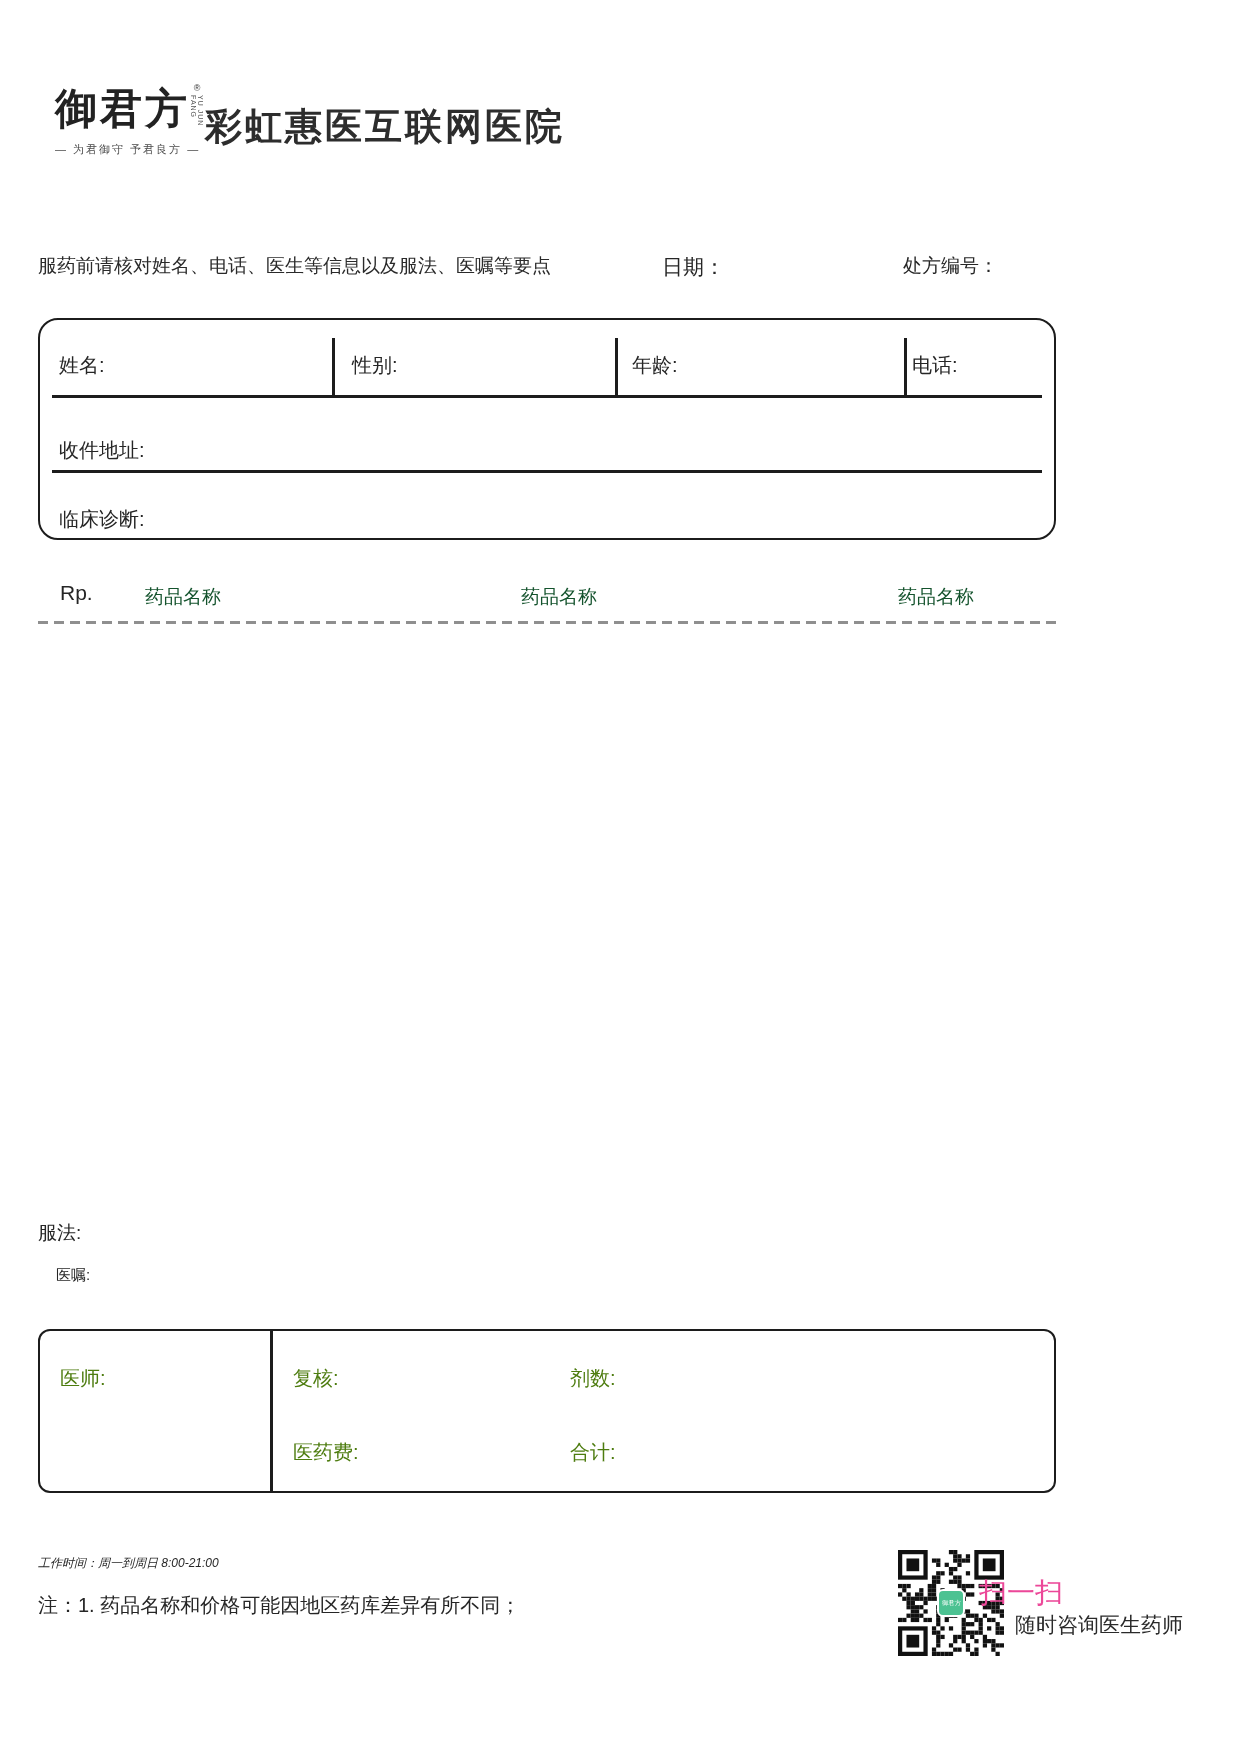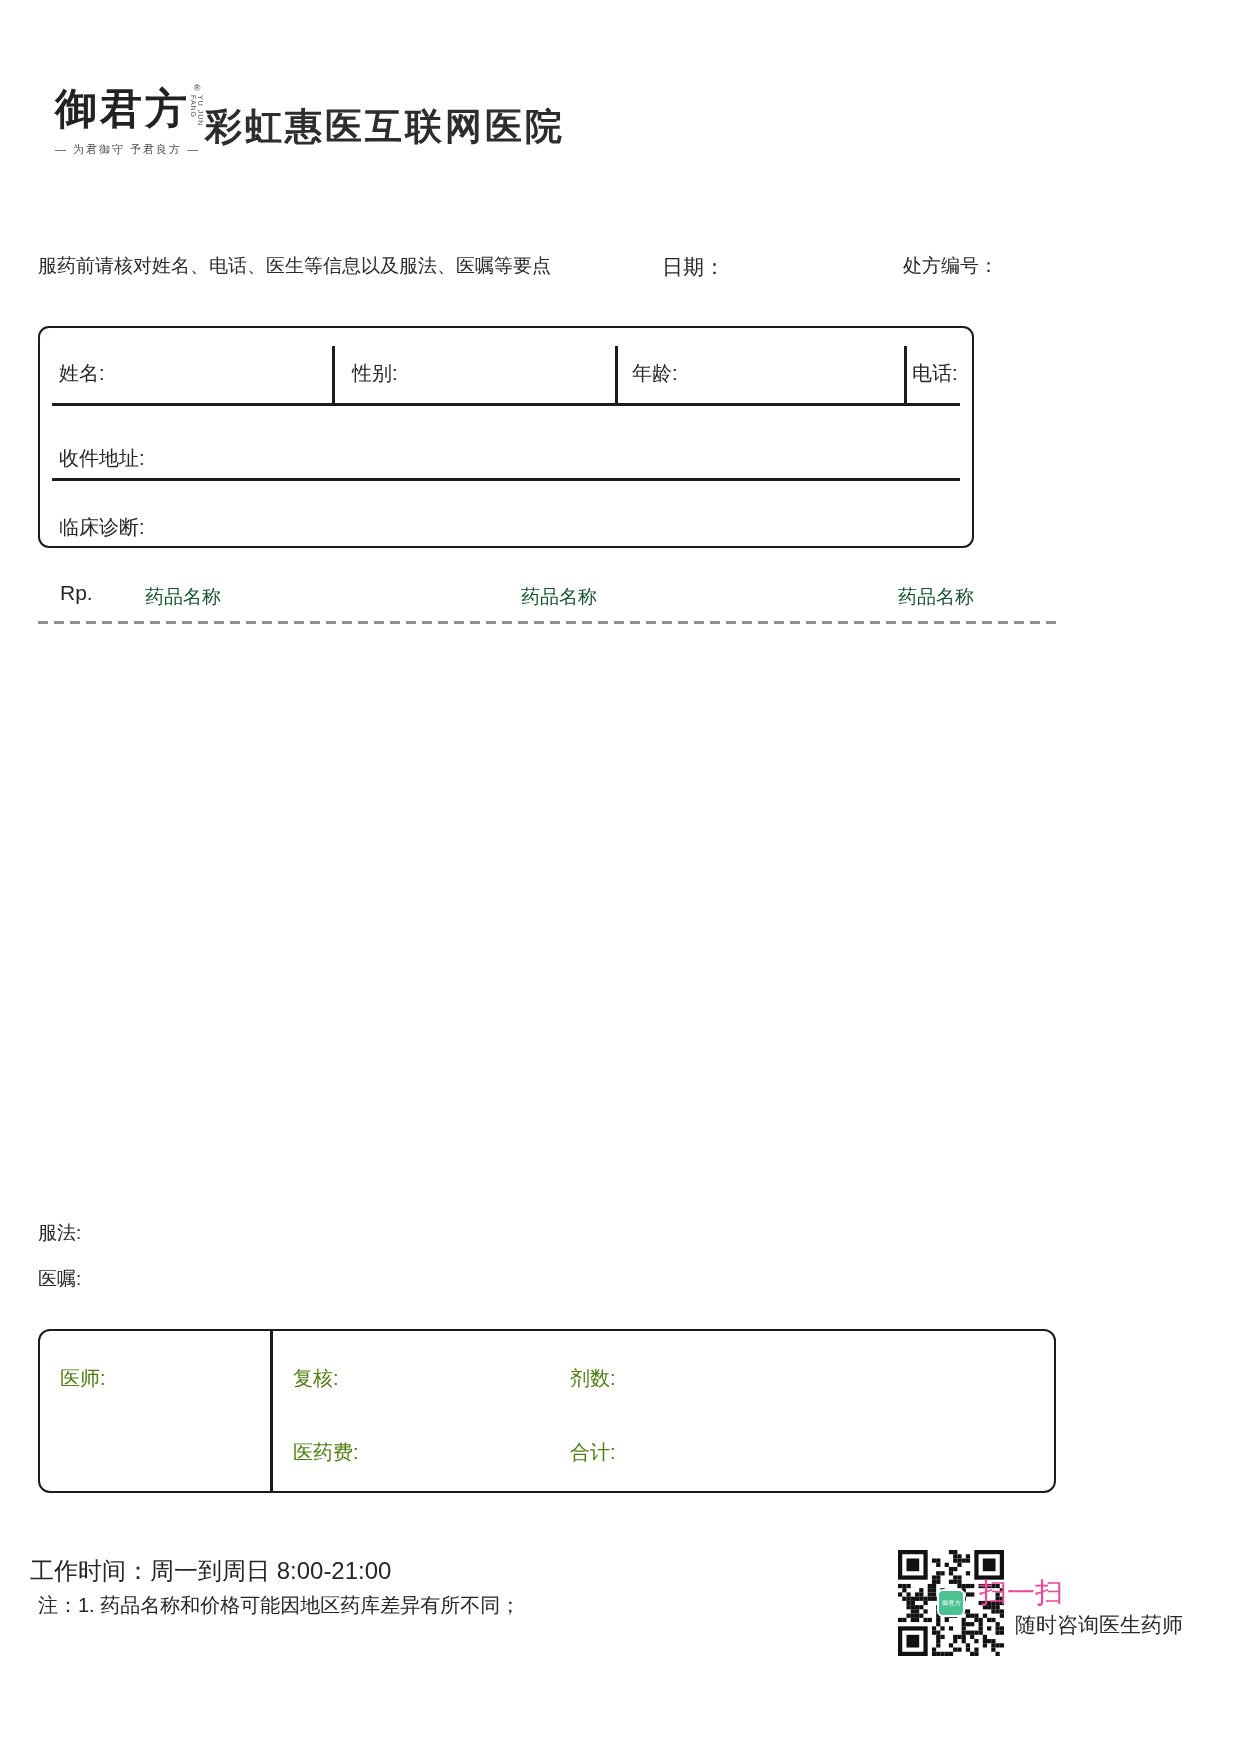--- a/index.html
+++ b/index.html
@@ -16,22 +16,22 @@
   .logo-vert { writing-mode:vertical-rl; font-size:7px; letter-spacing:1px; color:#555; margin-top:2px; }
   .logo-tagline { margin-top:12px; font-size:11px; letter-spacing:2px; color:#4a4a4a; white-space:nowrap; }
   .hospital-title { position:absolute; left:205px; top:102px; font-size:37px; font-weight:900; letter-spacing:3px; color:#2d2d2d; }
 
   
   .notice-text { position:absolute; left:38px; top:253px; font-size:19px; color:#2a2a2a; }
   .date-label { position:absolute; left:662px; top:253px; font-size:21px; }
   .rx-label   { position:absolute; left:903px; top:253px; font-size:19px; }
 
   
-  .patient-box { position:absolute; left:38px; top:318px; width:936px; height:222px;
-                 border:2.5px solid #1c1c1c; border-radius:11px;margin-top:8px; }
+  .patient-box { position:absolute; left:38px; top:318px; width:1018px; height:222px;
+                 border:2.5px solid #1c1c1c; border-radius:20px; }
   .patient-box .vdiv { position:absolute; top:18px; height:57px; width:2.5px; background:#1c1c1c; }
   .vdiv-1 { left:292px; } .vdiv-2 { left:575px; } .vdiv-3 { left:864px; }
   .patient-box .hline { position:absolute; left:12px; right:12px; height:2.5px; background:#1c1c1c; }
   .hline-1 { top:75px; } .hline-2 { top:150px; }
   .pb-label { position:absolute; font-size:20px; color:#262626; white-space:nowrap; }
   .lbl-name   { left:19px;  top:32px; }
   .lbl-gender { left:312px; top:32px;text-align:right; }
   .lbl-age    { left:592px; top:32px; }
   .lbl-phone  { left:872px; top:32px; }
   .lbl-addr   { left:19px;  top:117px; }
@@ -39,35 +39,35 @@
 
   
   .rp-label { position:absolute; left:60px; top:581px; font-size:21px; color:#262626; }
   .drug-col { position:absolute; top:584px; font-size:19px; color:#14532d; }
   .drug-col-1 { left:145px; } .drug-col-2 { left:521px; } .drug-col-3 { left:898px; }
   .dashed-line { position:absolute; left:38px; top:621px; width:1018px; height:2.5px;
                  background:repeating-linear-gradient(90deg,#8f8f8f 0 10px,transparent 10px 16px); }
 
   
   .usage-label  { position:absolute; left:38px; top:1220px; font-size:19px; }
-  .advice-label { position:absolute; left:38px; top:1266px; font-size:19px; }
+  .advice-label { position:absolute; left:56px; top:1266px; font-size:15px; }
 
   
   .signoff-box { position:absolute; left:38px; top:1329px; width:1018px; height:164px;
                  border:2.5px solid #1c1c1c; border-radius:12px; }
   .signoff-box .vdiv-full { position:absolute; left:230px; top:0; bottom:0; width:2.5px; background:#1c1c1c; }
   .so-label { position:absolute; font-size:20px; color:#4d7c0f; white-space:nowrap; }
   .lbl-physician { left:20px;  top:34px; }
   .lbl-review    { left:253px; top:34px; }
   .lbl-doses     { left:530px; top:34px; }
   .lbl-fee       { left:253px; top:108px; }
   .lbl-total     { left:530px; top:108px; }
 
   
-  .working-hours { position:absolute; left:30px; top:1555px; font-size:24px; }
+  .working-hours { position:absolute; left:38px; top:1555px; font-size:12px;font-style:italic; }
   .note-line1    { position:absolute; left:38px; top:1592px; font-size:20px; }
   .note-line2    { position:absolute; left:38px; top:1627px; font-size:20px; }
 
   .qr-wrap { position:absolute; left:898px; top:1550px; width:106px; height:106px; }
   .qr-wrap svg { display:block; }
   .qr-center { position:absolute; left:39px; top:39px; width:28px; height:28px; border-radius:6px;
                display:flex; flex-direction:column; align-items:center; justify-content:center;
                border:2px solid #fff; }
   .qr-center-text { font-size:7px; color:#fff; line-height:1.1; white-space:nowrap; transform:scale(.9); }
   .scan-title    { position:absolute; left:979px; top:1574px; font-size:28px; color:#ec4899; }

